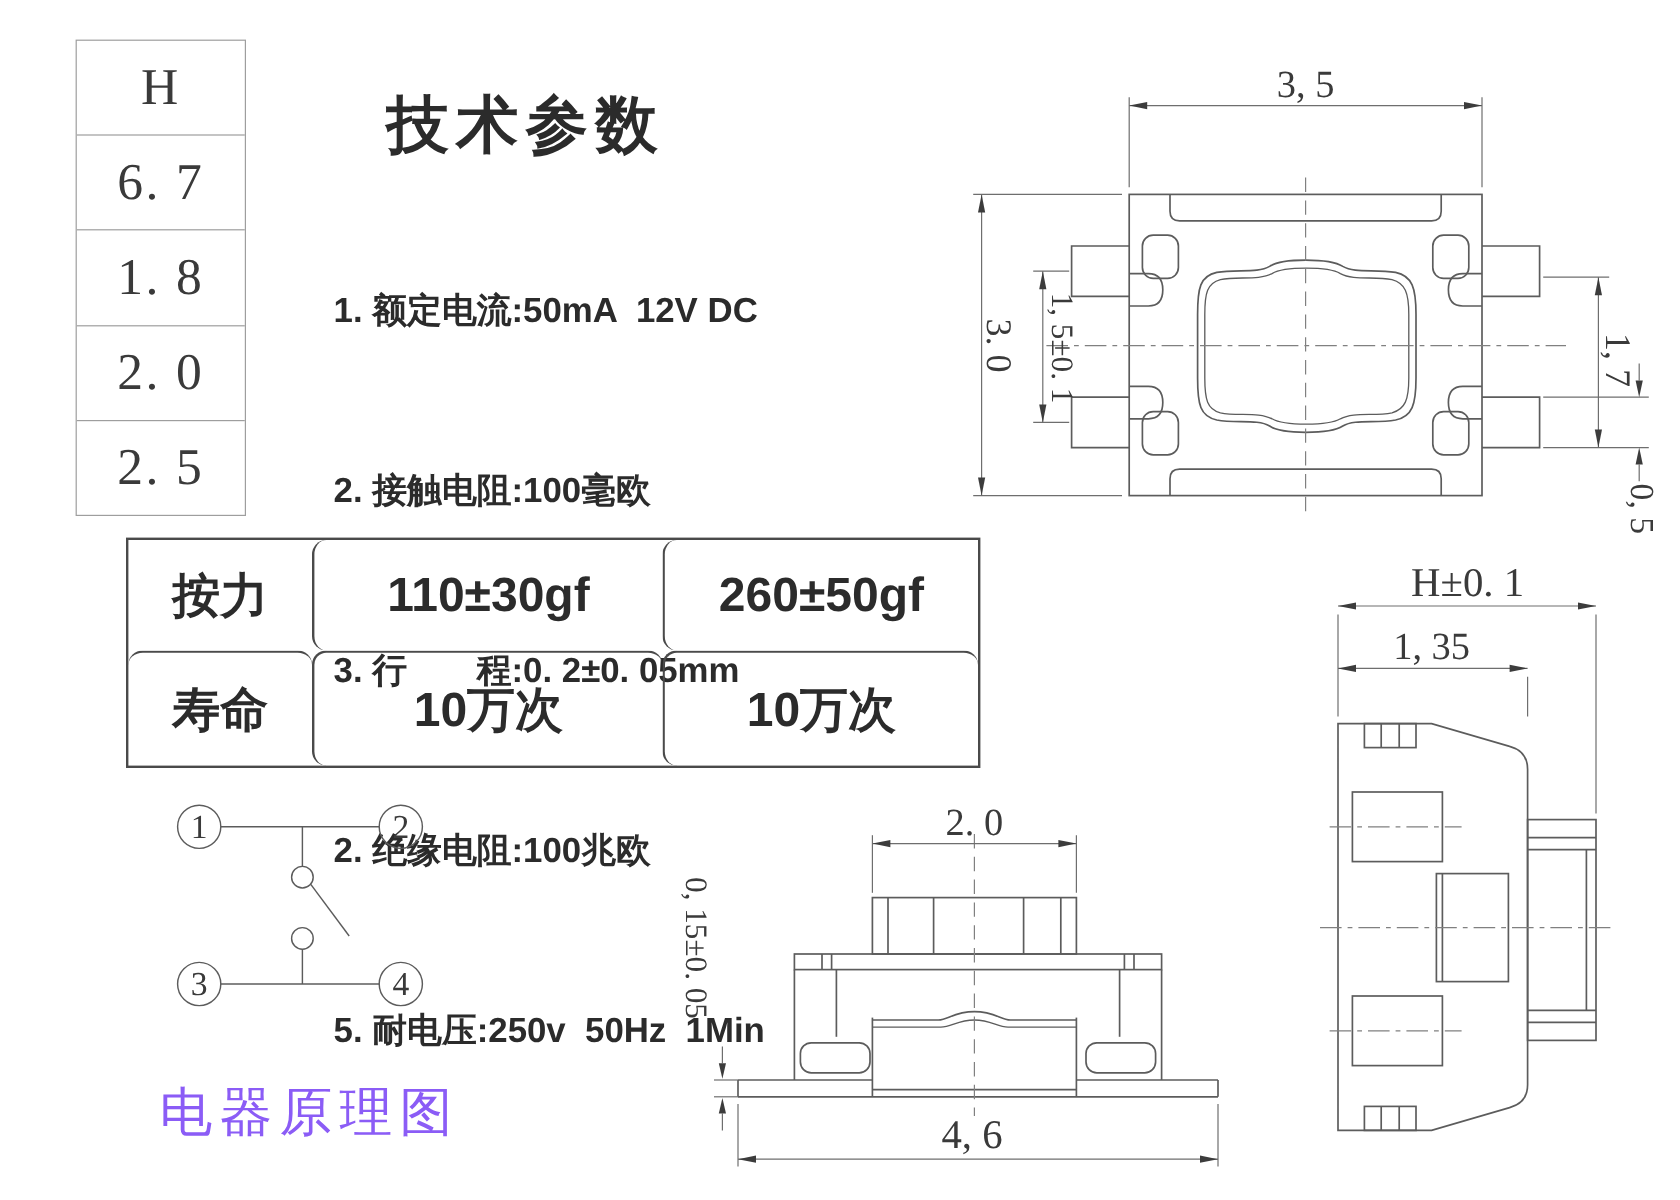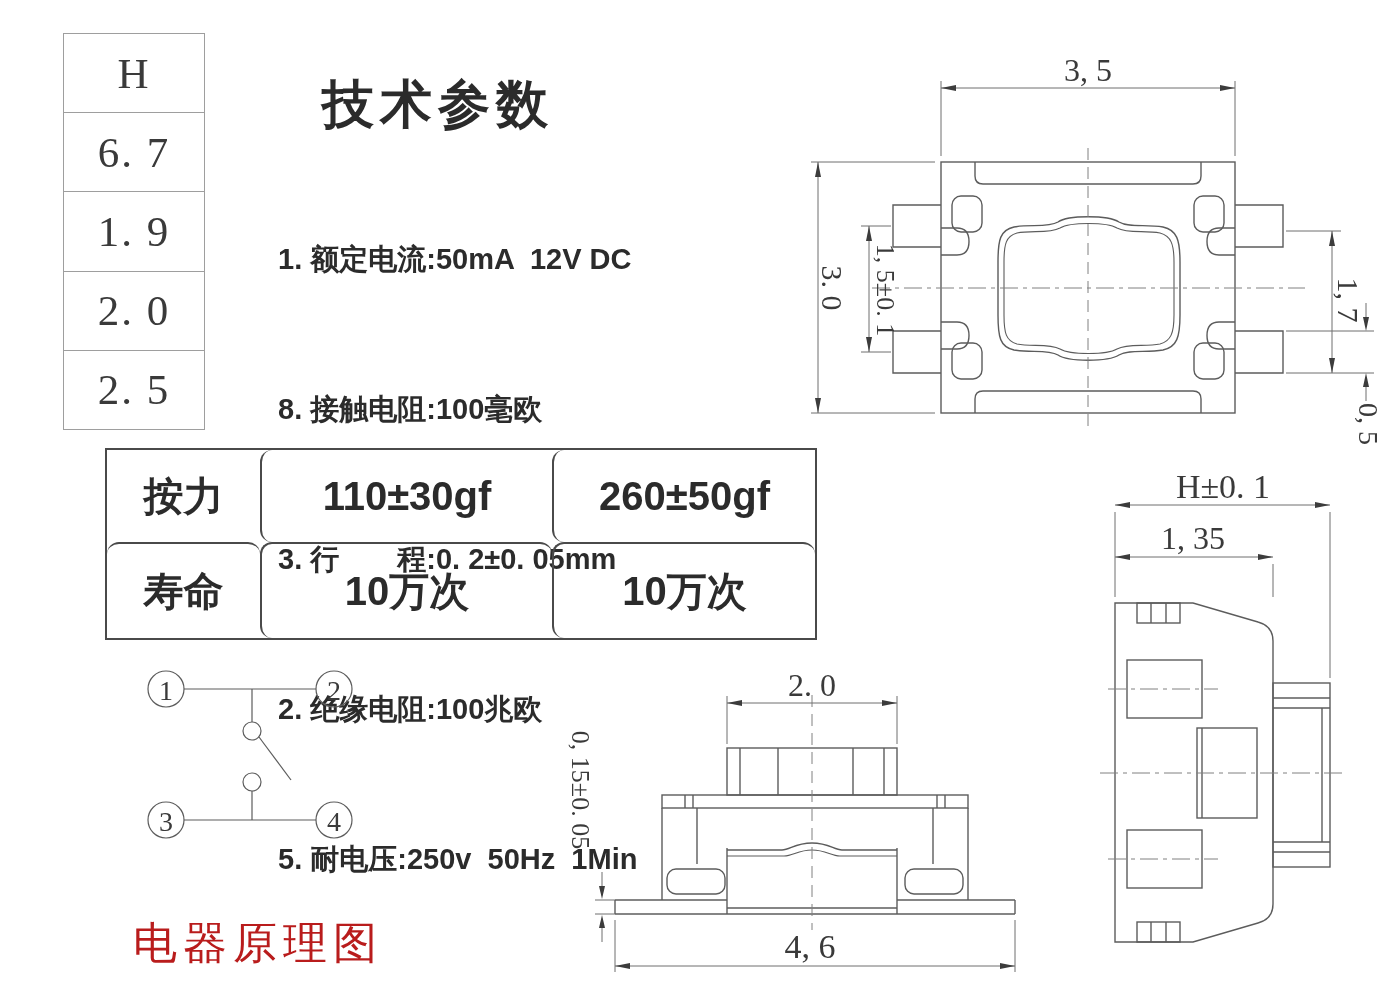--- a/index.html
+++ b/index.html
@@ -25,48 +25,48 @@
               grid-template-columns:153px 292px 1fr;grid-template-rows:92px 1fr;
               border:2px solid #4a4a4a;box-sizing:border-box;font-weight:bold;color:#2b2b2b;}
   .spec-table .cell{display:flex;align-items:center;justify-content:center;
                     border-left:2px solid #4a4a4a;border-top:2px solid #4a4a4a;
                     font-size:40px;white-space:pre;border-radius:12px;}
   .spec-table .cell.c0{border-left:none;}
   .spec-table .cell.r0{border-top:none;}
 
   
   .caption{left:133px;top:898px;font-family:"Liberation Serif","DejaVu Serif",serif;
-           font-size:44px;color:#b91c1c;letter-spacing:6px;white-space:pre;margin-top:16px;}
+           font-size:44px;color:#8b5cf6;letter-spacing:6px;white-space:pre;}
 
   
   svg{position:absolute;overflow:visible;}
   .ol{stroke:#5c5c5c;stroke-width:1.4;fill:none;}          
   .dl{stroke:#6e6e6e;stroke-width:1;fill:none;}            
   .cl{stroke:#808080;stroke-width:1;fill:none;stroke-dasharray:18 5 4 5;} 
   .dsh{stroke:#808080;stroke-width:1;fill:none;stroke-dasharray:12 7;}    
   .arw{fill:#3c3c3c;stroke:none;}
   text.dim{font-family:"Liberation Serif","DejaVu Serif",serif;fill:#3a3a3a;}
 </style>
 </head>
 <body>
 
 <div class="stage">
 
   <div class="abs htable">
     <div class="hcell">H</div>
     <div class="hcell">6. 7</div>
-    <div class="hcell">1. 9</div>
+    <div class="hcell">1. 8</div>
     <div class="hcell">2. 0</div>
     <div class="hcell">2. 5</div>
   </div>
 
   <div class="abs tech-title">技术参数</div>
   <div class="abs tech-items">
     <div>1. 额定电流:50mA  12V DC</div>
-    <div>8. 接触电阻:100毫欧</div>
+    <div>2. 接触电阻:100毫欧</div>
     <div>3. 行　　程:0. 2±0. 05mm</div>
     <div>2. 绝缘电阻:100兆欧</div>
     <div>5. 耐电压:250v  50Hz  1Min</div>
   </div>
 
   <div class="abs spec-table">
     <div class="cell c0 r0">按力</div>
     <div class="cell r0">110±30gf</div>
     <div class="cell r0">260±50gf</div>
     <div class="cell c0">寿命</div>

